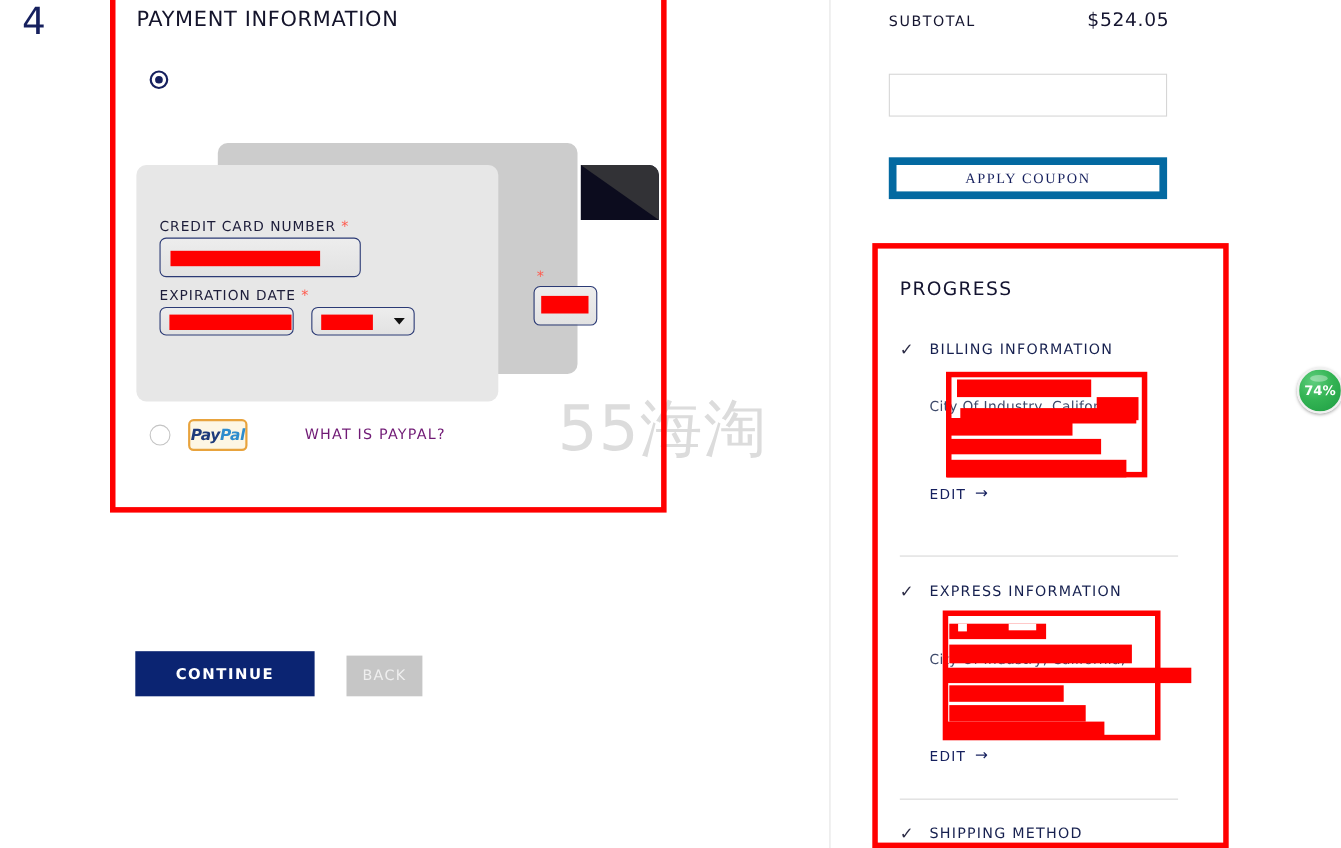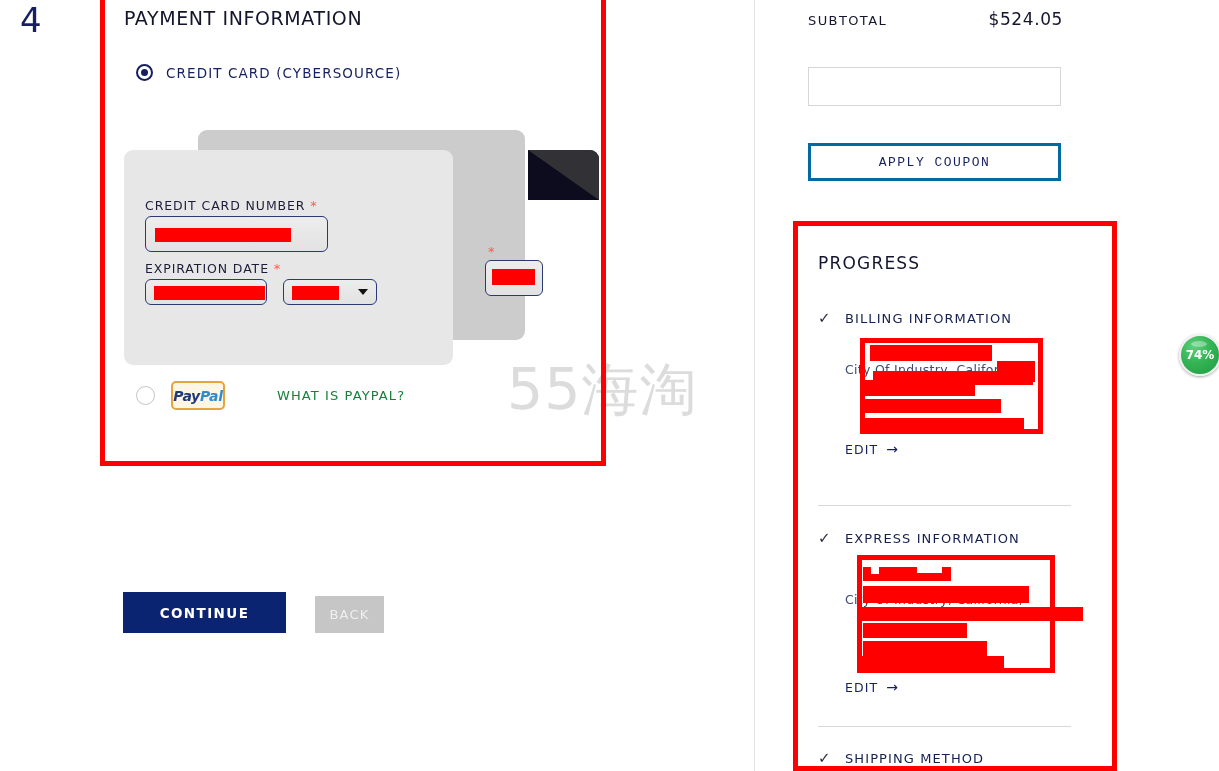--- a/index.html
+++ b/index.html
@@ -255,21 +255,21 @@
     font-style: italic;
     letter-spacing: -0.3px;
     box-sizing: border-box;
   }
   .pp-pay { color: #1e3a7b; }
   .pp-pal { color: #2e8ccd; }
   .whatis {
     margin-left: 52px;
     font-size: 13px;
     letter-spacing: 1.1px;
-    color: #15803d;
+    color: #701a75;
     white-space: nowrap;
     text-align: right;
   }
 
   
   .btn-continue {
     position: absolute;
     left: 123px;
     top: 592px;
     width: 163px;
@@ -367,30 +367,30 @@
     font-size: 13px;
     padding: 0 10px;
     color: #333;
   }
   .apply-coupon {
     position: absolute;
     left: 53px;
     top: 143px;
     width: 253px;
     height: 38px;
-    border: 3px solid #0369a1;
+    border: 7px solid #0369a1;
     background: #fff;
     color: #16205e;
     font-size: 13px;
     letter-spacing: 1.5px;
     display: flex;
     align-items: center;
     justify-content: center;
     cursor: pointer;
-    font-family: Liberation Mono, monospace;
+    font-family: Liberation Serif, serif;
     box-sizing: border-box;
   }
 
   
   .progress-block {
     position: absolute;
     left: 38px;
     top: 221px;
     width: 324px;
     height: 550px;
@@ -490,21 +490,20 @@
 <body>
 
 <div class="step-number">4</div>
 
 <div class="payment-panel">
 
   <div class="section-title">PAYMENT INFORMATION</div>
 
   <div class="radio-row">
     <span class="radio-outer checked"></span>
-    <span class="radio-label">CREDIT CARD (CYBERSOURCE)</span>
   </div>
 
   <div class="cc-stack">
 
     <div class="cc-back">
       <div class="cc-magstripe"></div>
     </div>
 
     <div class="cc-front">
 

